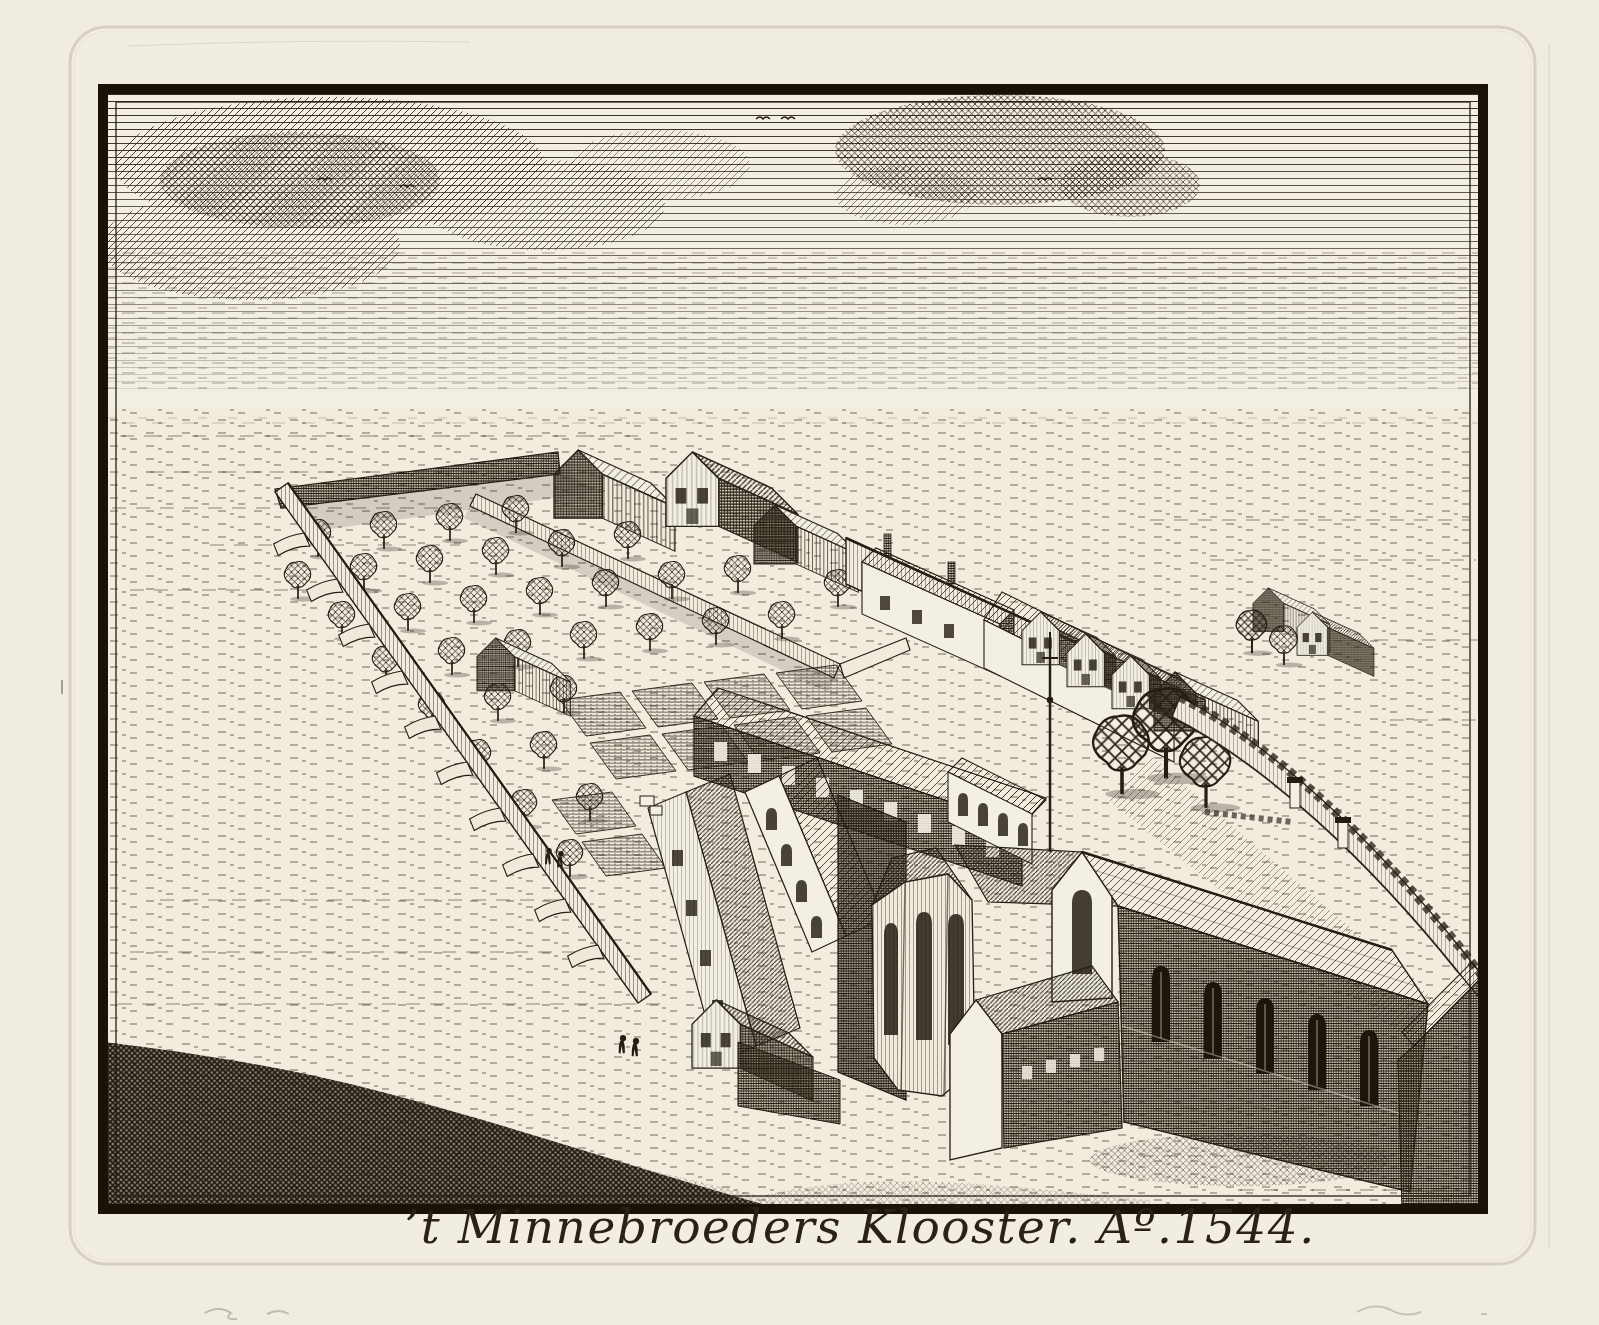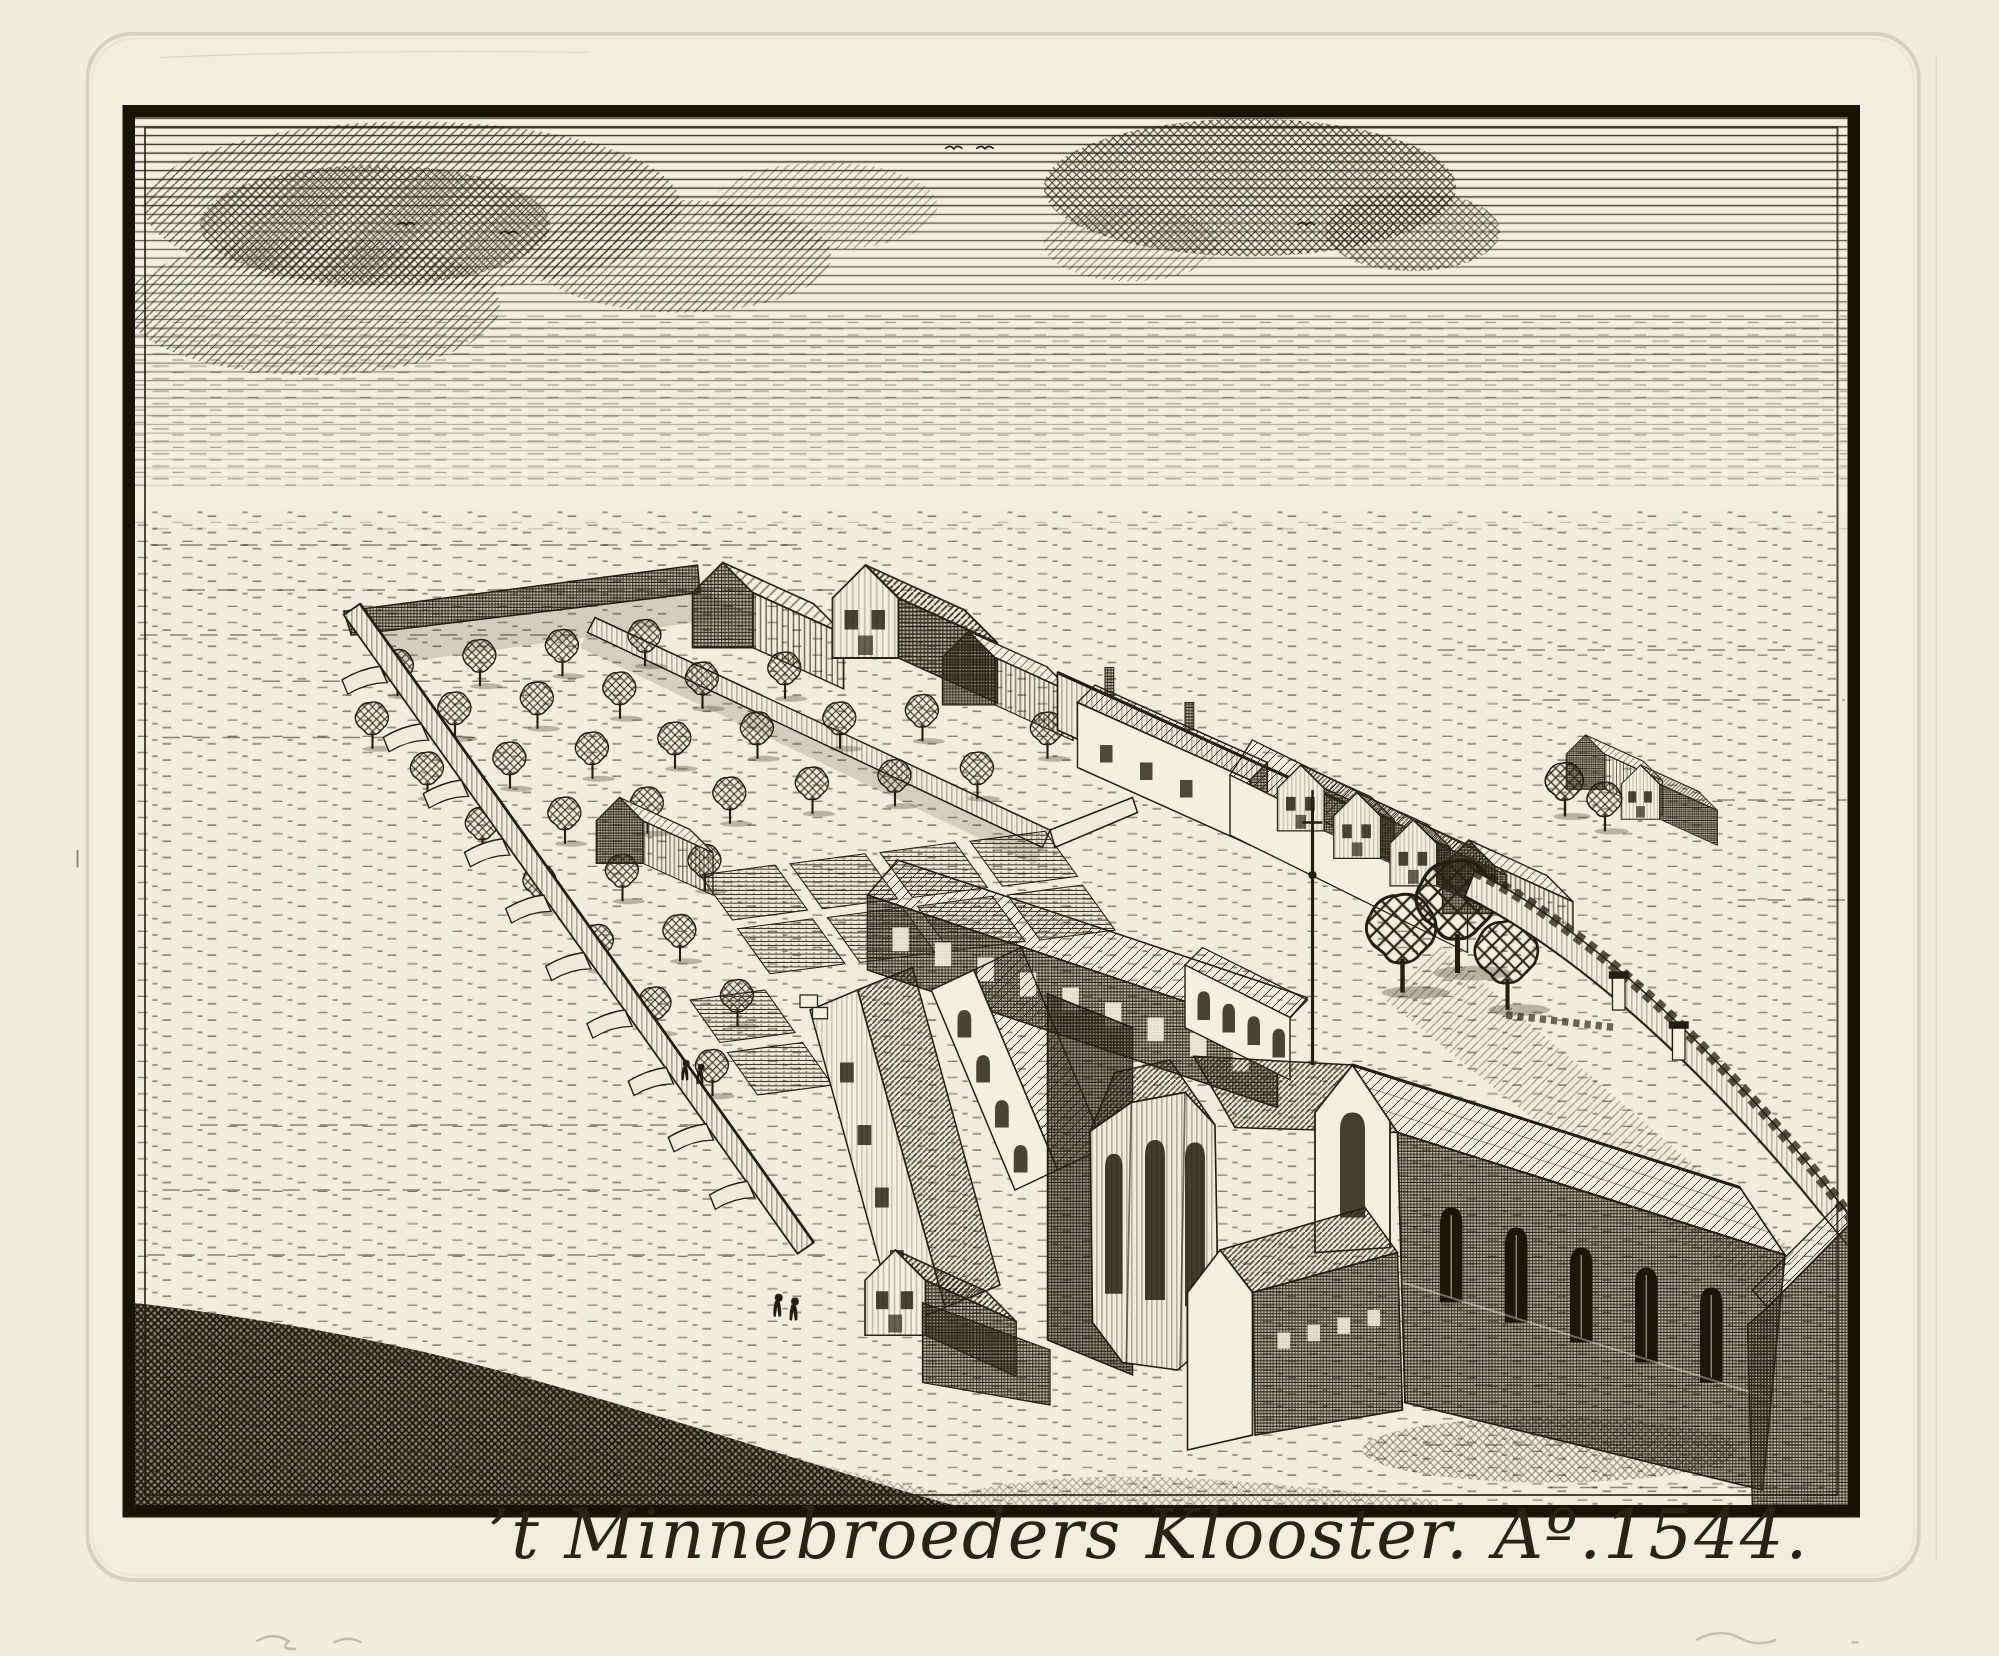--- a/index.html
+++ b/index.html
@@ -1,20 +1,20 @@
 <!DOCTYPE html>
 <html><head>
 <meta charset="utf-8">
 <style>
   html,body{margin:0;padding:0;background:#e9e4d8;}
   #stage{position:relative;width:1599px;height:1325px;background:#f1ece1;overflow:hidden;
          font-family:"DejaVu Serif", serif;}
   #art{position:absolute;left:0;top:0;}
   #caption{position:absolute;left:390px;top:1194px;width:940px;height:72px;line-height:66px;
-           text-align:center;font-style:italic;font-size:55px;letter-spacing:1.5px;
+           text-align:center;font-style:italic;font-size:47px;letter-spacing:1.5px;
            color:#2b2114;white-space:nowrap;}
 </style>
 </head>
 <body>
 
 <div id="stage">
 <svg id="art" width="1599" height="1325" viewBox="0 0 1599 1325">
 <defs>
   <pattern id="hl6" width="7" height="7" patternUnits="userSpaceOnUse">
           <path d="M0,3.5h7" stroke="#352c1f" stroke-width="1"></path>

